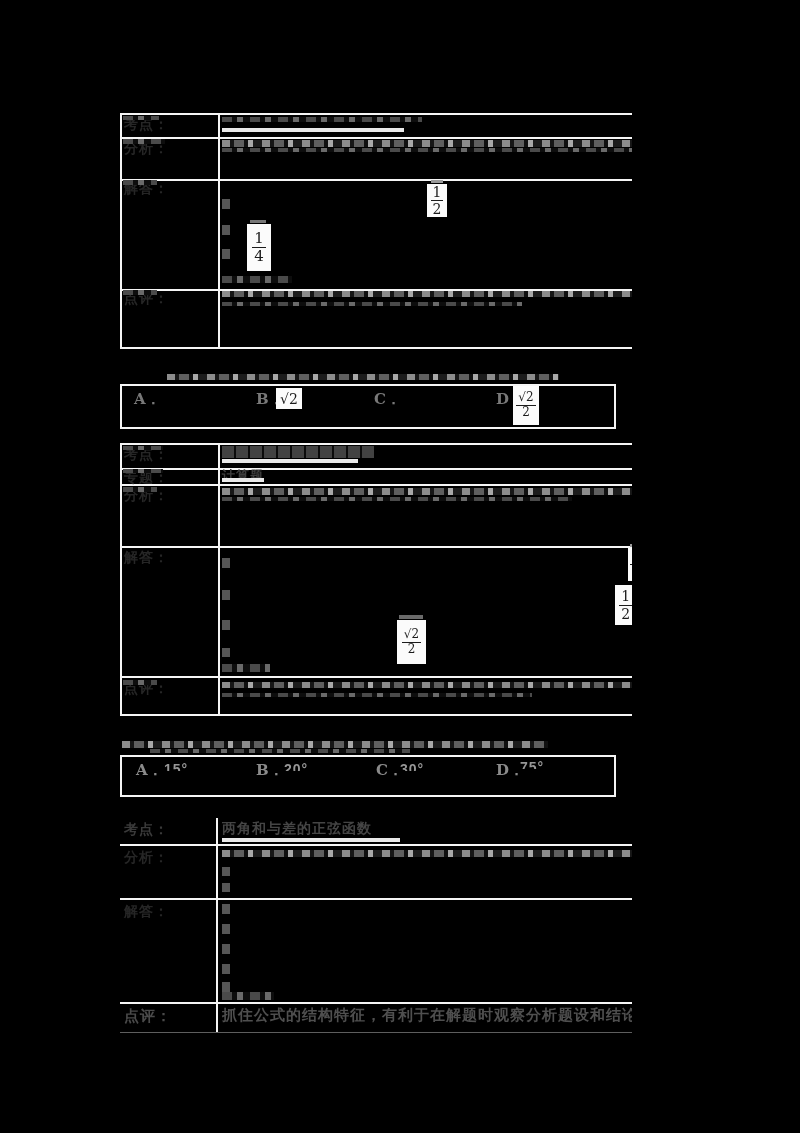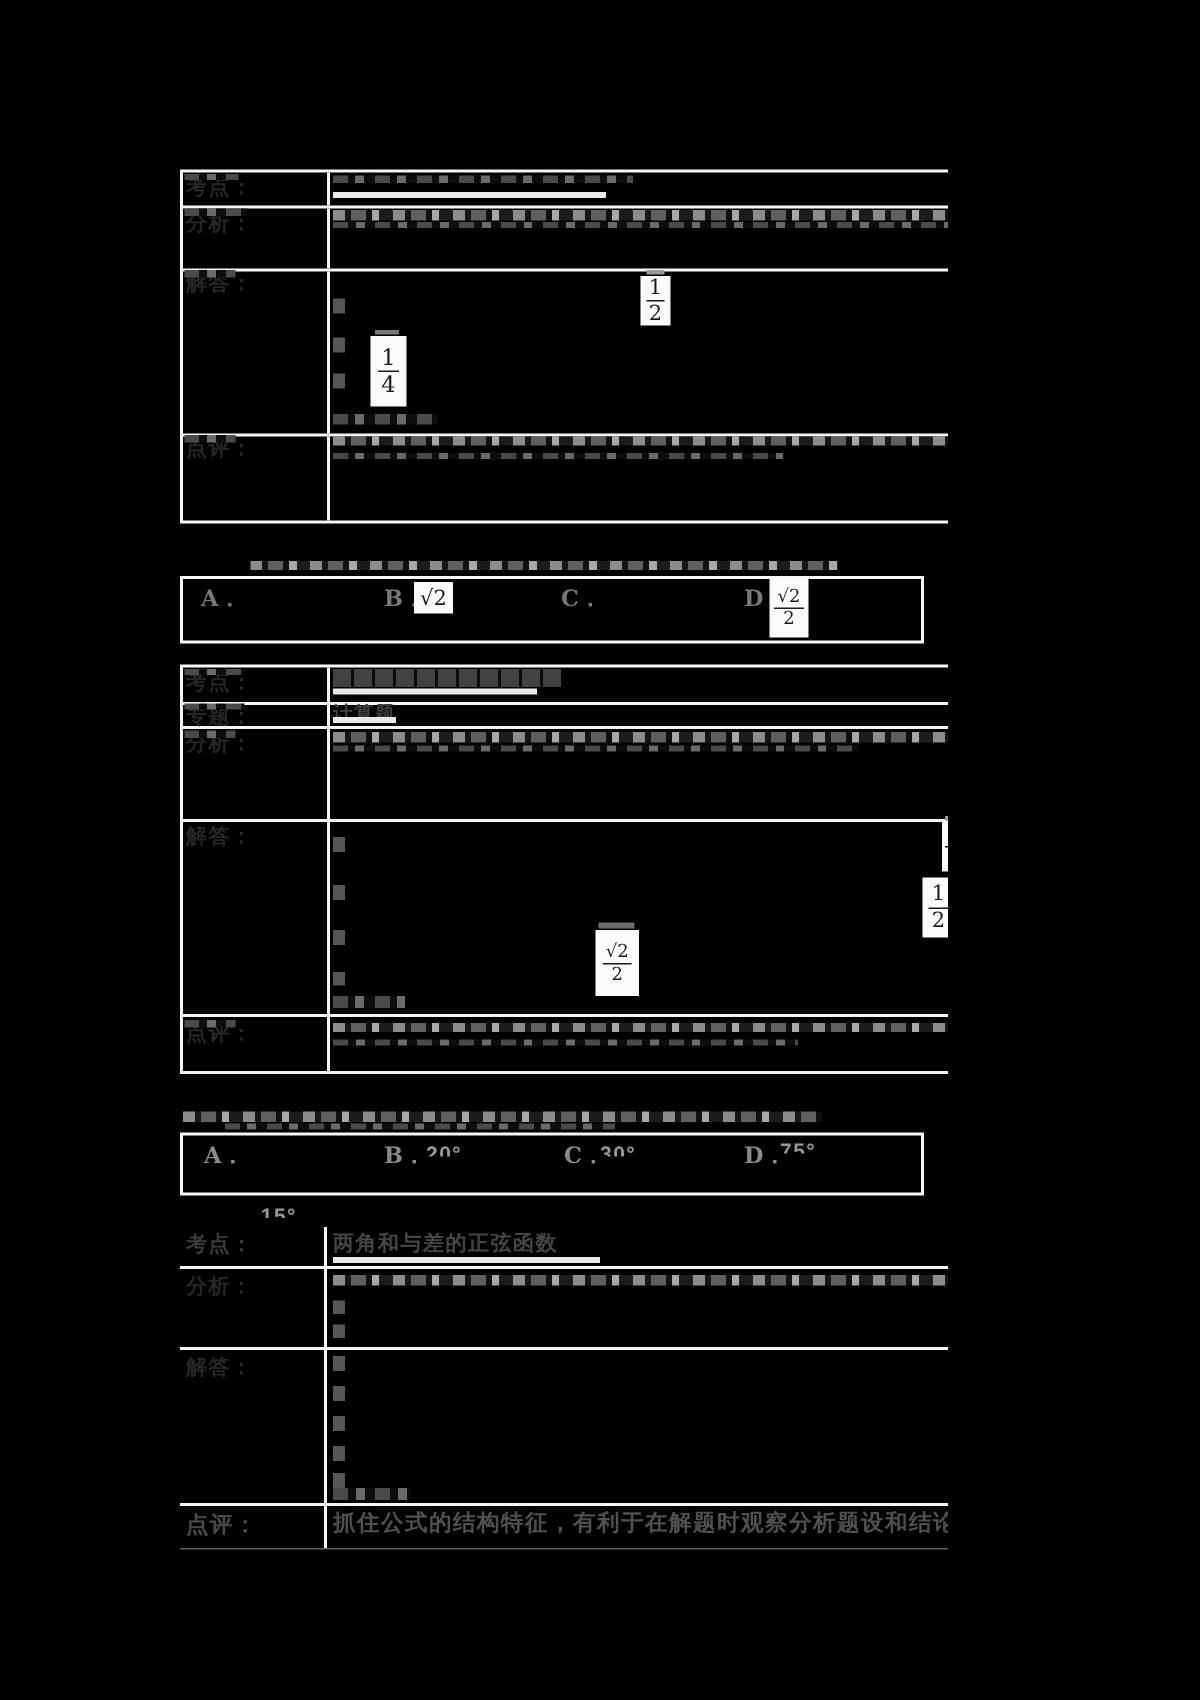--- a/index.html
+++ b/index.html
@@ -187,21 +187,21 @@
   <div class="frag" style="left:789px;top:680px;width:8px;height:9px;background:#d0d0d0;"></div>
 
   <div class="streak" style="left:122px;top:741px;width:426px;height:7px;"></div>
   <div class="streak2" style="left:150px;top:749px;width:260px;height:4px;"></div>
 
   <div class="obox" style="left:120px;top:755px;width:492px;height:38px;"></div>
   <div class="letter" style="left:136px;top:761px;color:#8a8a8a;">A．</div>
   <div class="letter" style="left:256px;top:761px;color:#8a8a8a;">B．</div>
   <div class="letter" style="left:376px;top:761px;color:#8a8a8a;">C．</div>
   <div class="letter" style="left:496px;top:761px;color:#8a8a8a;">D．</div>
-  <div class="optval" style="left:164px;top:802px;width:34px;text-align:right;">15°</div>
+  <div class="optval" style="left:164px;top:761px;width:34px;">15°</div>
   <div class="optval" style="left:284px;top:761px;width:34px;">20°</div>
   <div class="optval" style="left:400px;top:761px;width:34px;">30°</div>
   <div class="optval" style="left:520px;top:759px;width:34px;">75°</div>
 
   <div class="tbl3" style="left:120px;top:818px;width:677px;">
     <div class="row" style="height:26px;">
       <div class="lcell"></div>
         <div class="rcell"></div>
     </div>
     <div class="row" style="height:52px;">

